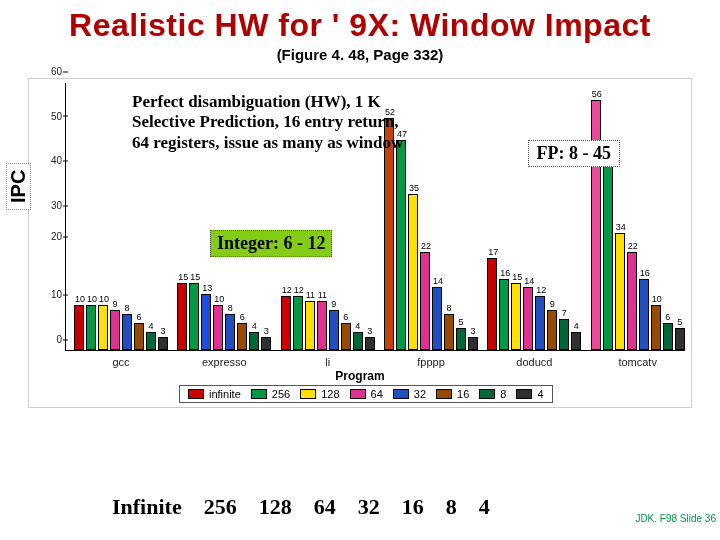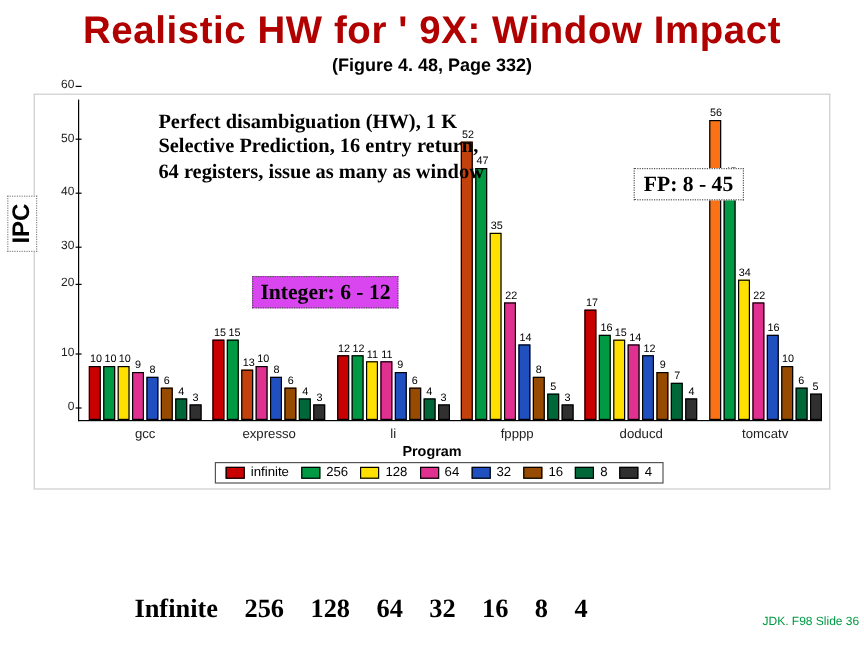--- a/index.html
+++ b/index.html
@@ -13,21 +13,21 @@
   .ytick::after { content: ""; position: absolute; right: -6px; top: 50%; width: 5px; height: 1px; background: #000; }
   .xlabel-main { position: absolute; bottom: 24px; left: 50%; transform: translateX(-50%); font-size: 12px; font-weight: bold; font-family: Arial, sans-serif; }
   .group { position: absolute; bottom: 0; width: 94px; }
   .group-label { position: absolute; bottom: -18px; width: 100%; text-align: center; font-size: 11px; font-family: Arial, sans-serif; color: #222; }
   .bar { position: absolute; bottom: 0; width: 10px; border: 1px solid #000; }
   .bar-val { position: absolute; top: -12px; width: 100%; text-align: center; font-size: 9px; font-family: Arial, sans-serif; color: #000; }
   .legend-row { position: absolute; left: 150px; bottom: 4px; display: flex; gap: 10px; border: 1px solid #555; padding: 2px 8px; align-items: center; background: #fff; font-size: 11px; font-family: Arial, sans-serif; }
   .swatch { width: 16px; height: 10px; border: 1px solid #000; display: inline-block; margin-right: 2px; }
   .legend-item { display: flex; align-items: center; gap: 3px; }
   .note-box { position: absolute; font-size: 18px; font-weight: bold; font-family: "Comic Sans MS", cursive; color: #000; z-index: 25; }
-  .integer-box { left: 210px; top: 230px; background: #d946ef; border: 1px dotted #555; padding: 2px 6px; }
+  .integer-box { left: 210px; top: 230px; background: #84cc16; border: 1px dotted #555; padding: 2px 6px; }
   .fp-box { right: 100px; top: 140px; background: #fff; border: 1px dotted #555; padding: 2px 8px; }
   .perfect-box { left: 132px; top: 92px; width: 280px; font-size: 17px; line-height: 1.2; background: transparent; }
   .bottom-labels { position: absolute; left: 112px; top: 494px; display: flex; gap: 22px; font-size: 22px; font-weight: bold; font-family: "Comic Sans MS", cursive; color: #000; }
   .footer-right { position: absolute; right: 4px; bottom: 16px; font-size: 10px; font-family: Arial, sans-serif; color: #009944; text-align: left; line-height: 1.1; }
 </style>
 </head>
 <body>
 
 <div class="title">Realistic HW for ' 9X: Window Impact</div>
 <div class="subtitle">(Figure 4. 48, Page 332)</div>
@@ -75,21 +75,21 @@
         </div>
       </div>
       <div class="group" style="left: 111.333px;">
         <div class="group-label">expresso</div>
         <div class="bar" style="left: 0px; height: 67px; background: rgb(200, 0, 0);">
           <div class="bar-val">15</div>
         </div>
         <div class="bar" style="left: 12px; height: 67px; background: rgb(0, 153, 68);">
           <div class="bar-val">15</div>
         </div>
-        <div class="bar" style="left: 24px; height: 42px; background: #c2410c;">
+        <div class="bar" style="left: 24px; height: 56px; background: #1d4ed8;">
           <div class="bar-val">13</div>
         </div>
         <div class="bar" style="left: 36px; height: 44.6667px; background: rgb(224, 48, 144);">
           <div class="bar-val">10</div>
         </div>
         <div class="bar" style="left: 48px; height: 35.7333px; background: rgb(32, 80, 192);">
           <div class="bar-val">8</div>
         </div>
         <div class="bar" style="left: 60px; height: 26.8px; background: rgb(150, 75, 0);">
           <div class="bar-val">6</div>
@@ -177,21 +177,21 @@
         </div>
         <div class="bar" style="left: 72px; height: 31.2667px; background: rgb(0, 104, 56);">
           <div class="bar-val">7</div>
         </div>
         <div class="bar" style="left: 84px; height: 17.8667px; background: rgb(48, 48, 48);">
           <div class="bar-val">4</div>
         </div>
       </div>
       <div class="group" style="left: 524.667px;">
         <div class="group-label">tomcatv</div>
-        <div class="bar" style="left: 0px; height: 250.133px; background: #f97316;">
+        <div class="bar" style="left: 0px; height: 250.133px; background: #ec4899;">
           <div class="bar-val">56</div>
         </div>
         <div class="bar" style="left: 12px; height: 201px; background: rgb(0, 153, 68);">
           <div class="bar-val">45</div>
         </div>
         <div class="bar" style="left: 24px; height: 117px; background: rgb(255, 224, 0);">
           <div class="bar-val">34</div>
         </div>
         <div class="bar" style="left: 36px; height: 98.2667px; background: rgb(224, 48, 144);">
           <div class="bar-val">22</div>

